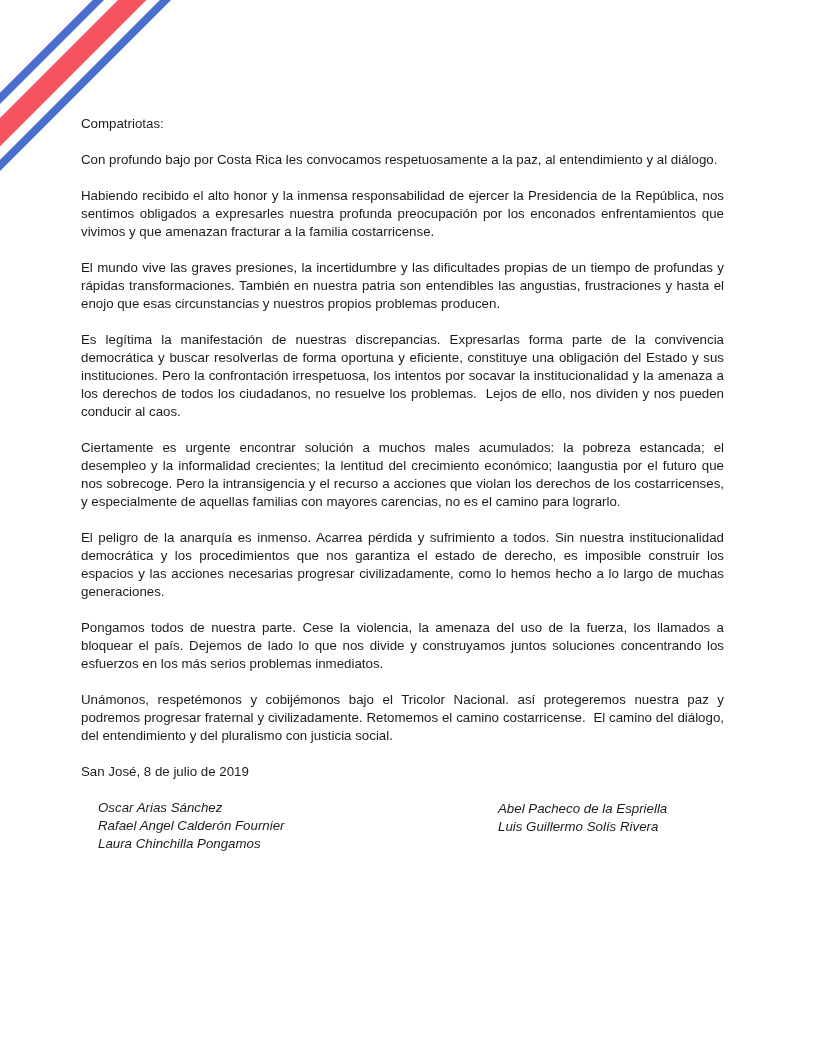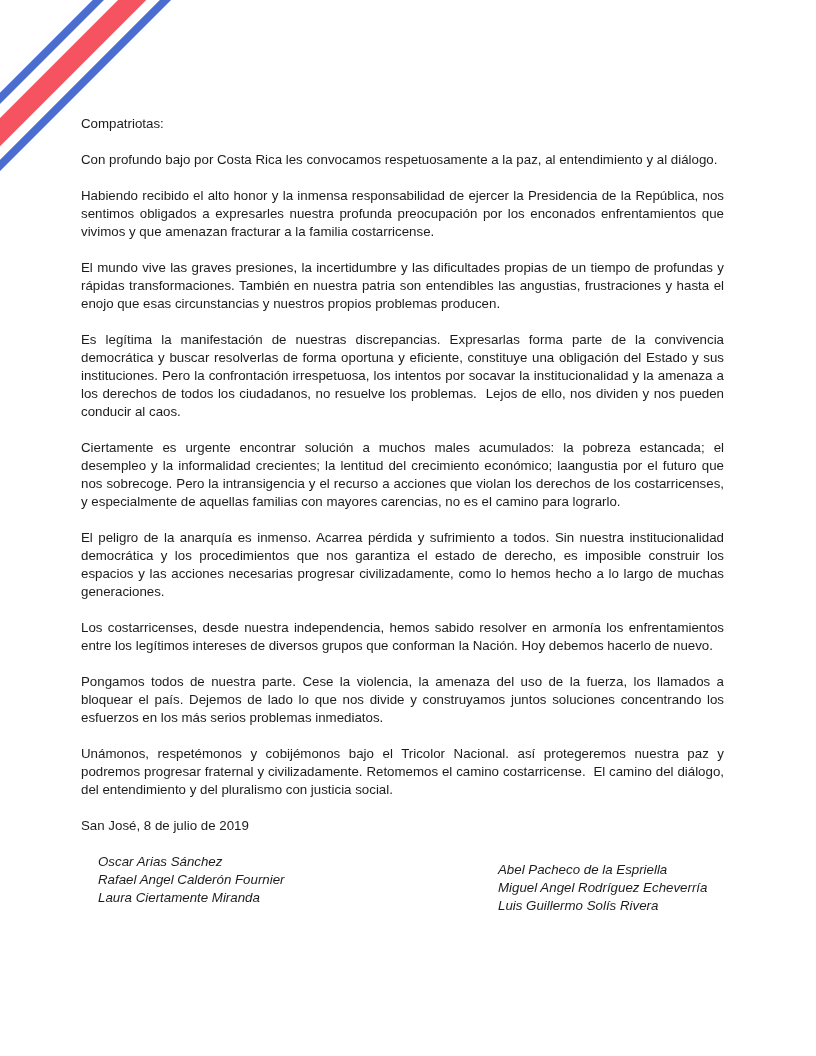--- a/index.html
+++ b/index.html
@@ -55,53 +55,51 @@
     position: relative;
     margin-top: 9px;
     font-style: italic;
   }
   .sig-left {
     margin-left: 17px;
   }
   .sig-right {
     position: absolute;
     left: 417px;
-    top: 8px;
+    top: 1px;
   }
   .sig-name {
     line-height: 18px;
   }
 </style>
 </head>
 <body>
 
 <div class="page">
 
   <div class="flag-stripes"></div>
 
   <div class="content">
     <p class="para single">Compatriotas:</p>
     <p class="para">Con profundo bajo por Costa Rica les convocamos respetuosamente a la paz, al entendimiento y al diálogo.</p>
     <p class="para">Habiendo recibido el alto honor y la inmensa responsabilidad de ejercer la Presidencia de la República, nos sentimos obligados a expresarles nuestra profunda preocupación por los enconados enfrentamientos que vivimos y que amenazan fracturar a la familia costarricense.</p>
     <p class="para">El mundo vive las graves presiones, la incertidumbre y las dificultades propias de un tiempo de profundas y rápidas transformaciones. También en nuestra patria son entendibles las angustias, frustraciones y hasta el enojo que esas circunstancias y nuestros propios problemas producen.</p>
     <p class="para">Es legítima la manifestación de nuestras discrepancias. Expresarlas forma parte de la convivencia democrática y buscar resolverlas de forma oportuna y eficiente, constituye una obligación del Estado y sus instituciones. Pero la confrontación irrespetuosa, los intentos por socavar la institucionalidad y la amenaza a los derechos de todos los ciudadanos, no resuelve los problemas.&nbsp; Lejos de ello, nos dividen y nos pueden conducir al caos.</p>
     <p class="para">Ciertamente es urgente encontrar solución a muchos males acumulados: la pobreza estancada; el desempleo y la informalidad crecientes; la lentitud del crecimiento económico; laangustia por el futuro que nos sobrecoge. Pero la intransigencia y el recurso a acciones que violan los derechos de los costarricenses, y especialmente de aquellas familias con mayores carencias, no es el camino para lograrlo.</p>
     <p class="para">El peligro de la anarquía es inmenso. Acarrea pérdida y sufrimiento a todos. Sin nuestra institucionalidad democrática y los procedimientos que nos garantiza el estado de derecho, es imposible construir los espacios y las acciones necesarias progresar civilizadamente, como lo hemos hecho a lo largo de muchas generaciones.</p>
-    <p class="para">Los costarricenses, desde nuestra independencia, hemos sabido resolver en armonía los enfrentamientos entre los legítimos intereses de diversos grupos que conforman la Nación. Hoy debemos hacerlo de nuevo.</p>
     <p class="para">Pongamos todos de nuestra parte. Cese la violencia, la amenaza del uso de la fuerza, los llamados a bloquear el país. Dejemos de lado lo que nos divide y construyamos juntos soluciones concentrando los esfuerzos en los más serios problemas inmediatos.</p>
     <p class="para">Unámonos, respetémonos y cobijémonos bajo el Tricolor Nacional. así protegeremos nuestra paz y podremos progresar fraternal y civilizadamente. Retomemos el camino costarricense.&nbsp; El camino del diálogo, del entendimiento y del pluralismo con justicia social.</p>
     <p class="para single">San José, 8 de julio de 2019</p>
 
     <div class="signatures">
       <div class="sig-left">
         <div class="sig-name">Oscar Arias Sánchez</div>
         <div class="sig-name">Rafael Angel Calderón Fournier</div>
-        <div class="sig-name">Laura Ciertamente Miranda</div>
+        <div class="sig-name">Laura Chinchilla Pongamos</div>
       </div>
       <div class="sig-right">
         <div class="sig-name">Abel Pacheco de la Espriella</div>
-        <div class="sig-name">Miguel Angel Rodríguez Echeverría</div>
         <div class="sig-name">Luis Guillermo Solís Rivera</div>
       </div>
     </div>
   </div>
 
 </div>
 
 </body></html>

